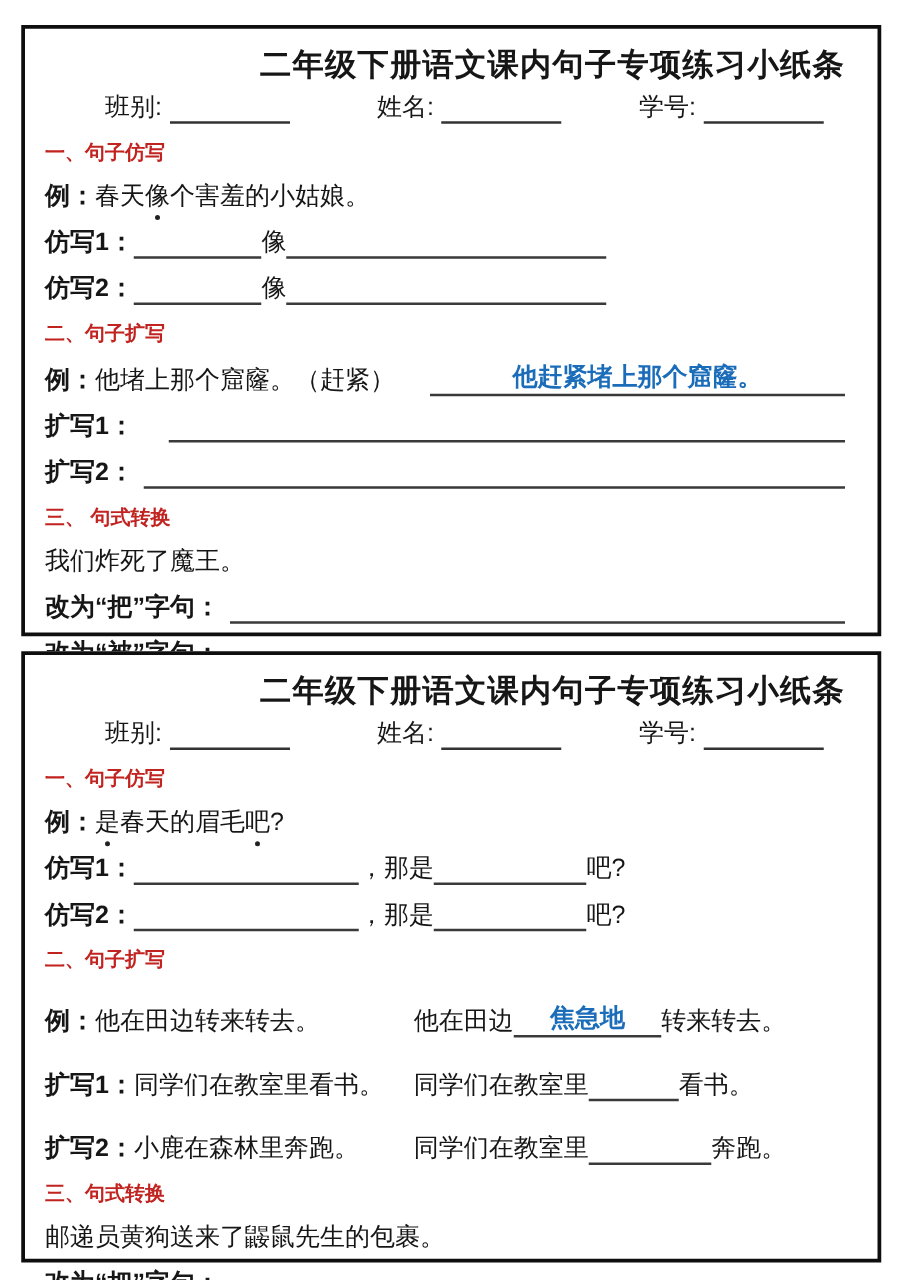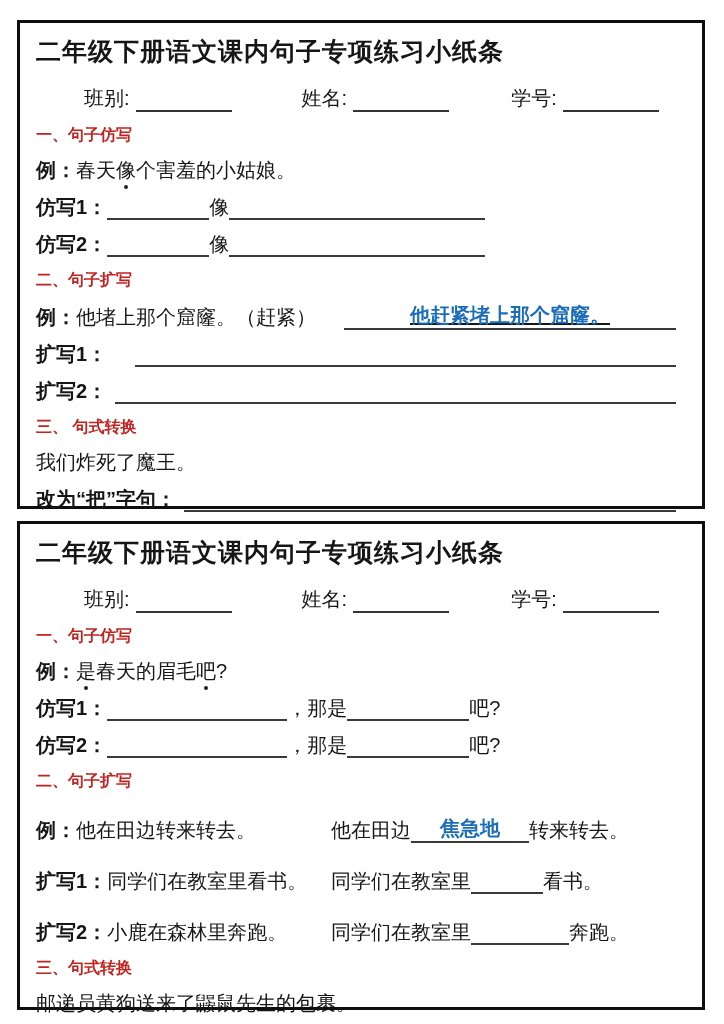--- a/index.html
+++ b/index.html
@@ -9,43 +9,43 @@
   }
   .page{position:relative;width:724px;height:1024px;background:#ffffff;}
   .slip{
     position:absolute;left:17px;width:688px;height:489px;
     border:3px solid #0e0e0e;box-sizing:border-box;background:#ffffff;
     padding:4px 26px 10px 16px;
   }
   .slip-1{top:20px;}
   .slip-2{top:521px;}
   .title{
-    text-align:left;font-weight:bold;font-size:25px;letter-spacing:1px;
+    text-align:right;font-weight:bold;font-size:25px;letter-spacing:1px;
     margin-top:8px;white-space:nowrap;
   }
-  .fields{display:flex;align-items:flex-start;margin-top:17px;padding-left:48px;font-size:20px;}
+  .fields{display:flex;align-items:flex-start;margin-top:4px;padding-left:48px;font-size:20px;}
   .field{display:flex;align-items:flex-end;}
   .field-gap1{margin-right:70px;}
   .field-gap2{margin-right:62px;}
   .fblank{width:96px;border-bottom:2px solid #333333;height:20px;margin-left:6px;}
   .h-red{color:#c02320;font-weight:bold;font-size:16px;margin-top:13px;white-space:nowrap;}
   .row{display:flex;align-items:flex-end;font-size:20px;margin-top:12px;line-height:1.25;white-space:nowrap;}
   .bold{font-weight:bold;}
   .blank{border-bottom:2px solid #3a3a3a;height:23px;box-sizing:border-box;}
   .grow{flex:1 1 auto;}
   .answer-blank{display:flex;justify-content:center;align-items:flex-end;height:auto;}
   .answer{color:#1b6db9;font-weight:bold;font-size:20px;padding:0 4px;}
   .emph{position:relative;}
   .emph::after{
     content:"";position:absolute;left:50%;bottom:-6px;transform:translateX(-50%);
     width:4px;height:4px;border-radius:50%;background:#222222;
   }
   .leftcol{width:295px;flex-shrink:0;margin-top:14px;}
   .ml8{margin-left:8px;}
-  .ml28{margin-left:28px;text-decoration:underline;}
+  .ml28{margin-left:28px;}
 </style>
 </head>
 <body>
 
 <div class="page">
 
   <div class="slip slip-1">
     <div class="title">二年级下册语文课内句子专项练习小纸条</div>
 
     <div class="fields">

